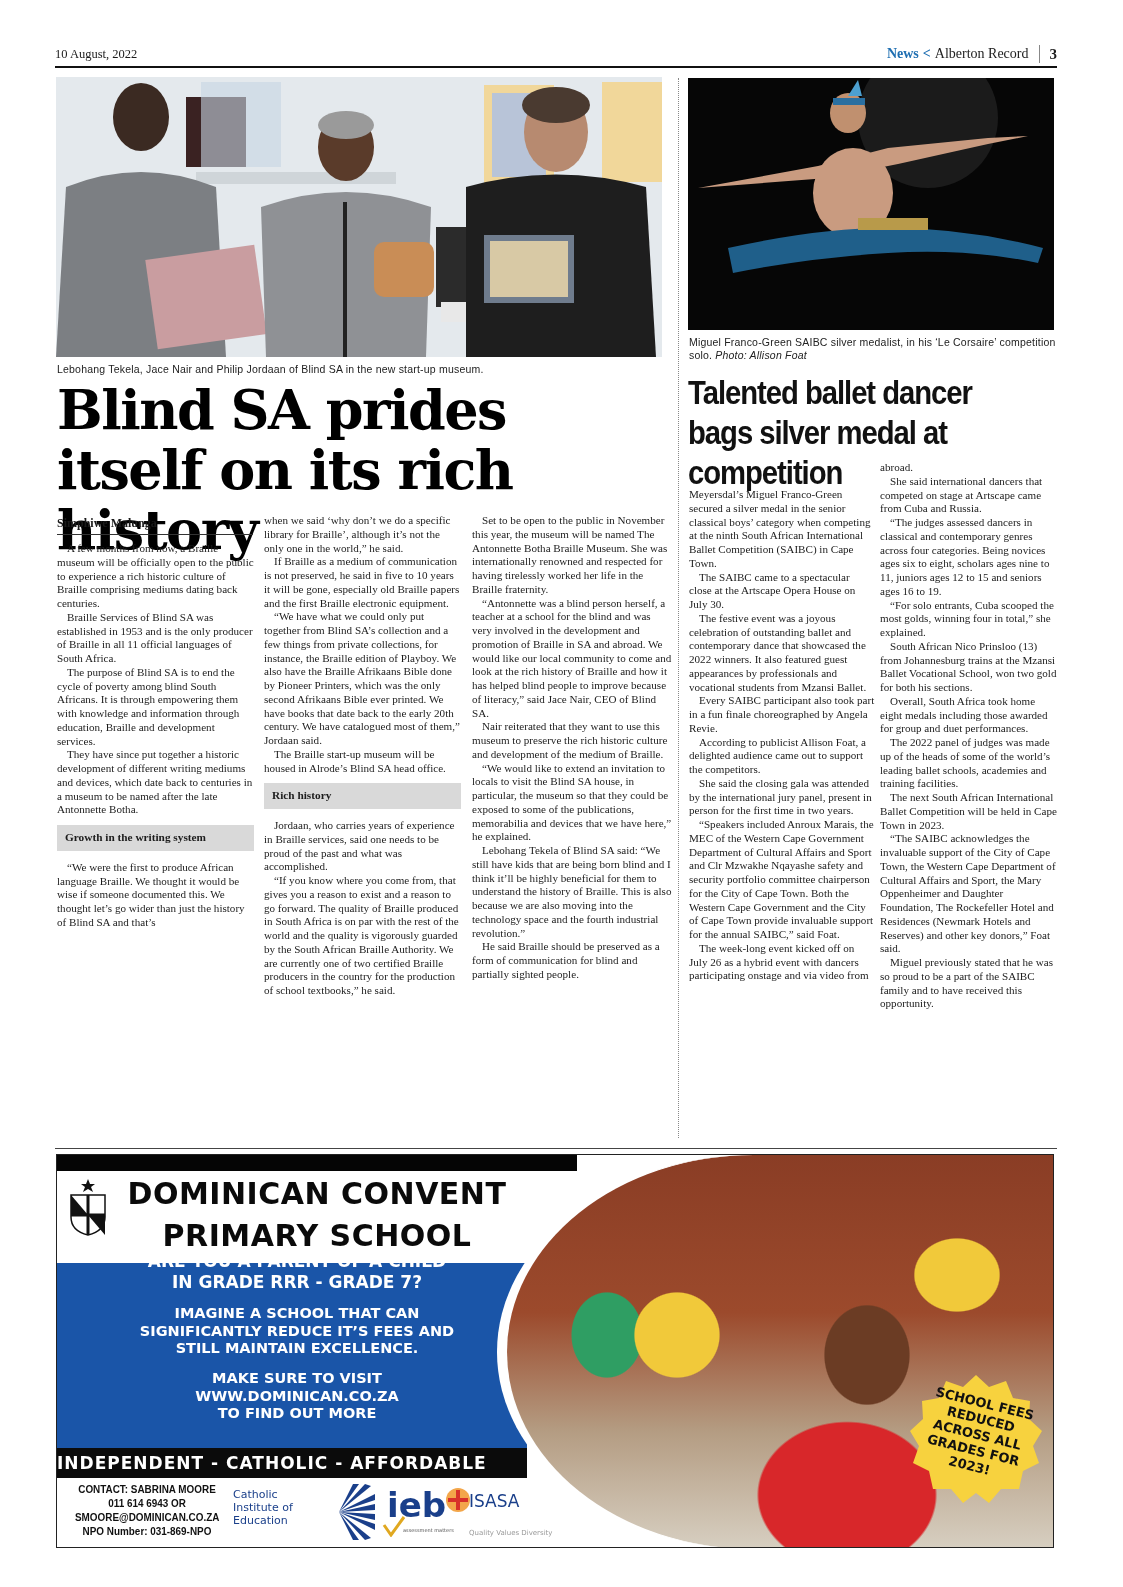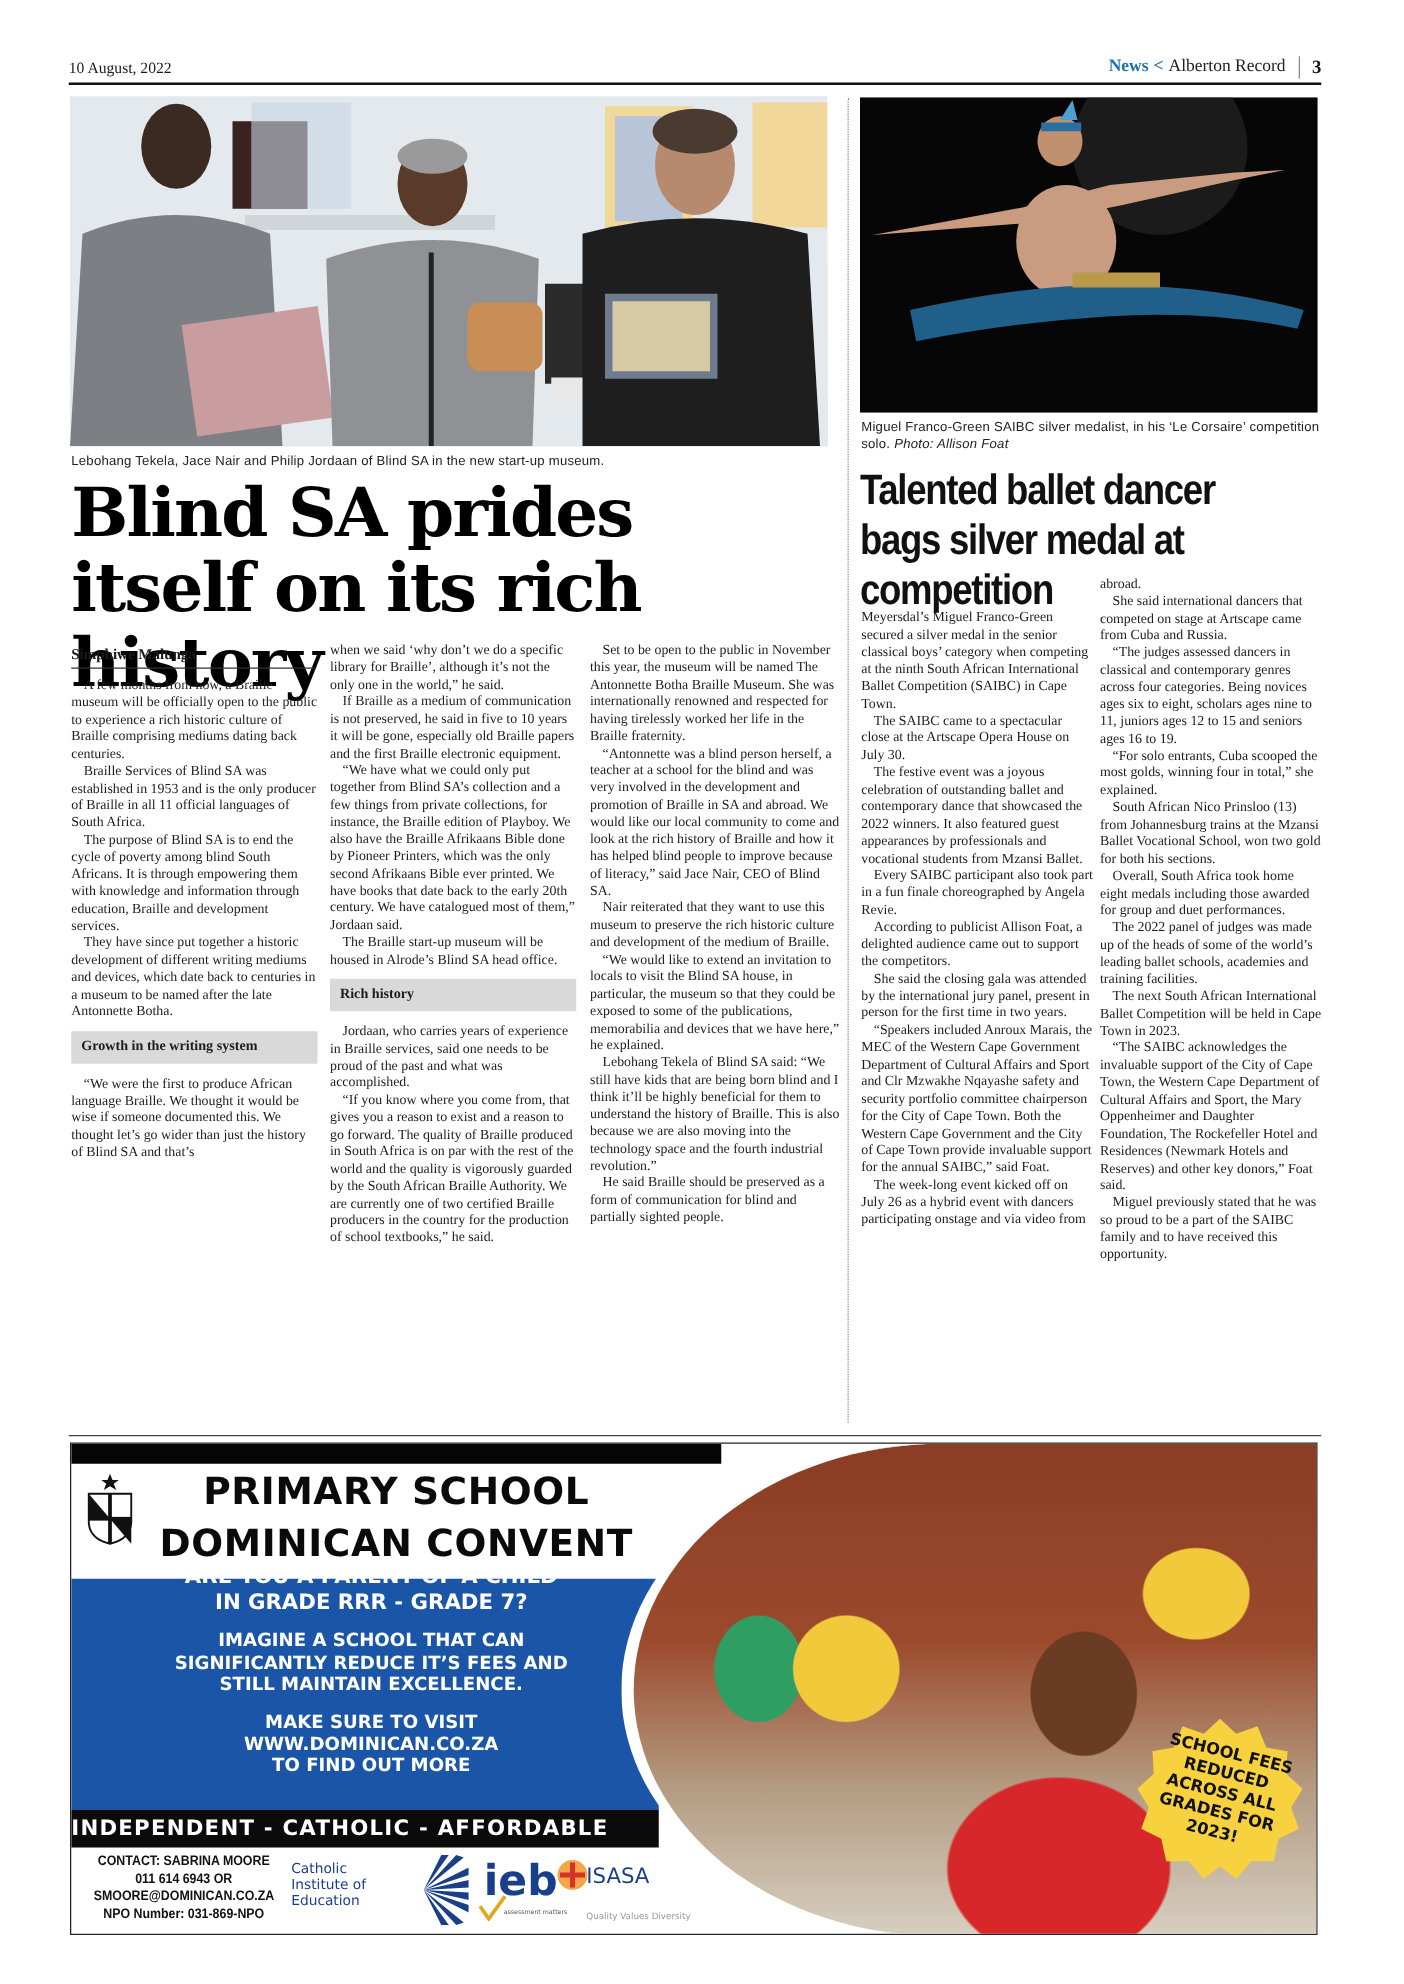--- a/index.html
+++ b/index.html
@@ -193,22 +193,22 @@
   <svg class="crest" viewBox="0 0 42 60">
     <polygon points="21,2 23,7 28,7 24,10 26,15 21,12 16,15 18,10 14,7 19,7" fill="#111"></polygon>
     <path d="M4 18 L38 18 L38 40 Q38 54 21 58 Q4 54 4 40 Z" fill="#fff" stroke="#111" stroke-width="1.5"></path>
     <path d="M4 18 L21 38 L4 38 Z" fill="#111"></path>
     <path d="M38 38 L21 38 L38 58 Z" fill="#111"></path>
     <rect x="19.5" y="18" width="3" height="40" fill="#111"></rect>
     <rect x="4" y="36.5" width="34" height="3" fill="#111"></rect>
   </svg>
 
   <div class="school-title">
+    <div>DOMINICAN CONVENT</div>
     <div>PRIMARY SCHOOL</div>
-    <div>DOMINICAN CONVENT</div>
   </div>
 
   <div class="blue"></div>
   <div class="blue-text q">
     <div>ARE YOU A PARENT OF A CHILD</div>
     <div>IN GRADE RRR - GRADE 7?</div>
   </div>
   <div class="blue-text imagine">
     <div>IMAGINE A SCHOOL THAT CAN</div>
     <div>SIGNIFICANTLY REDUCE IT’S FEES AND</div>

